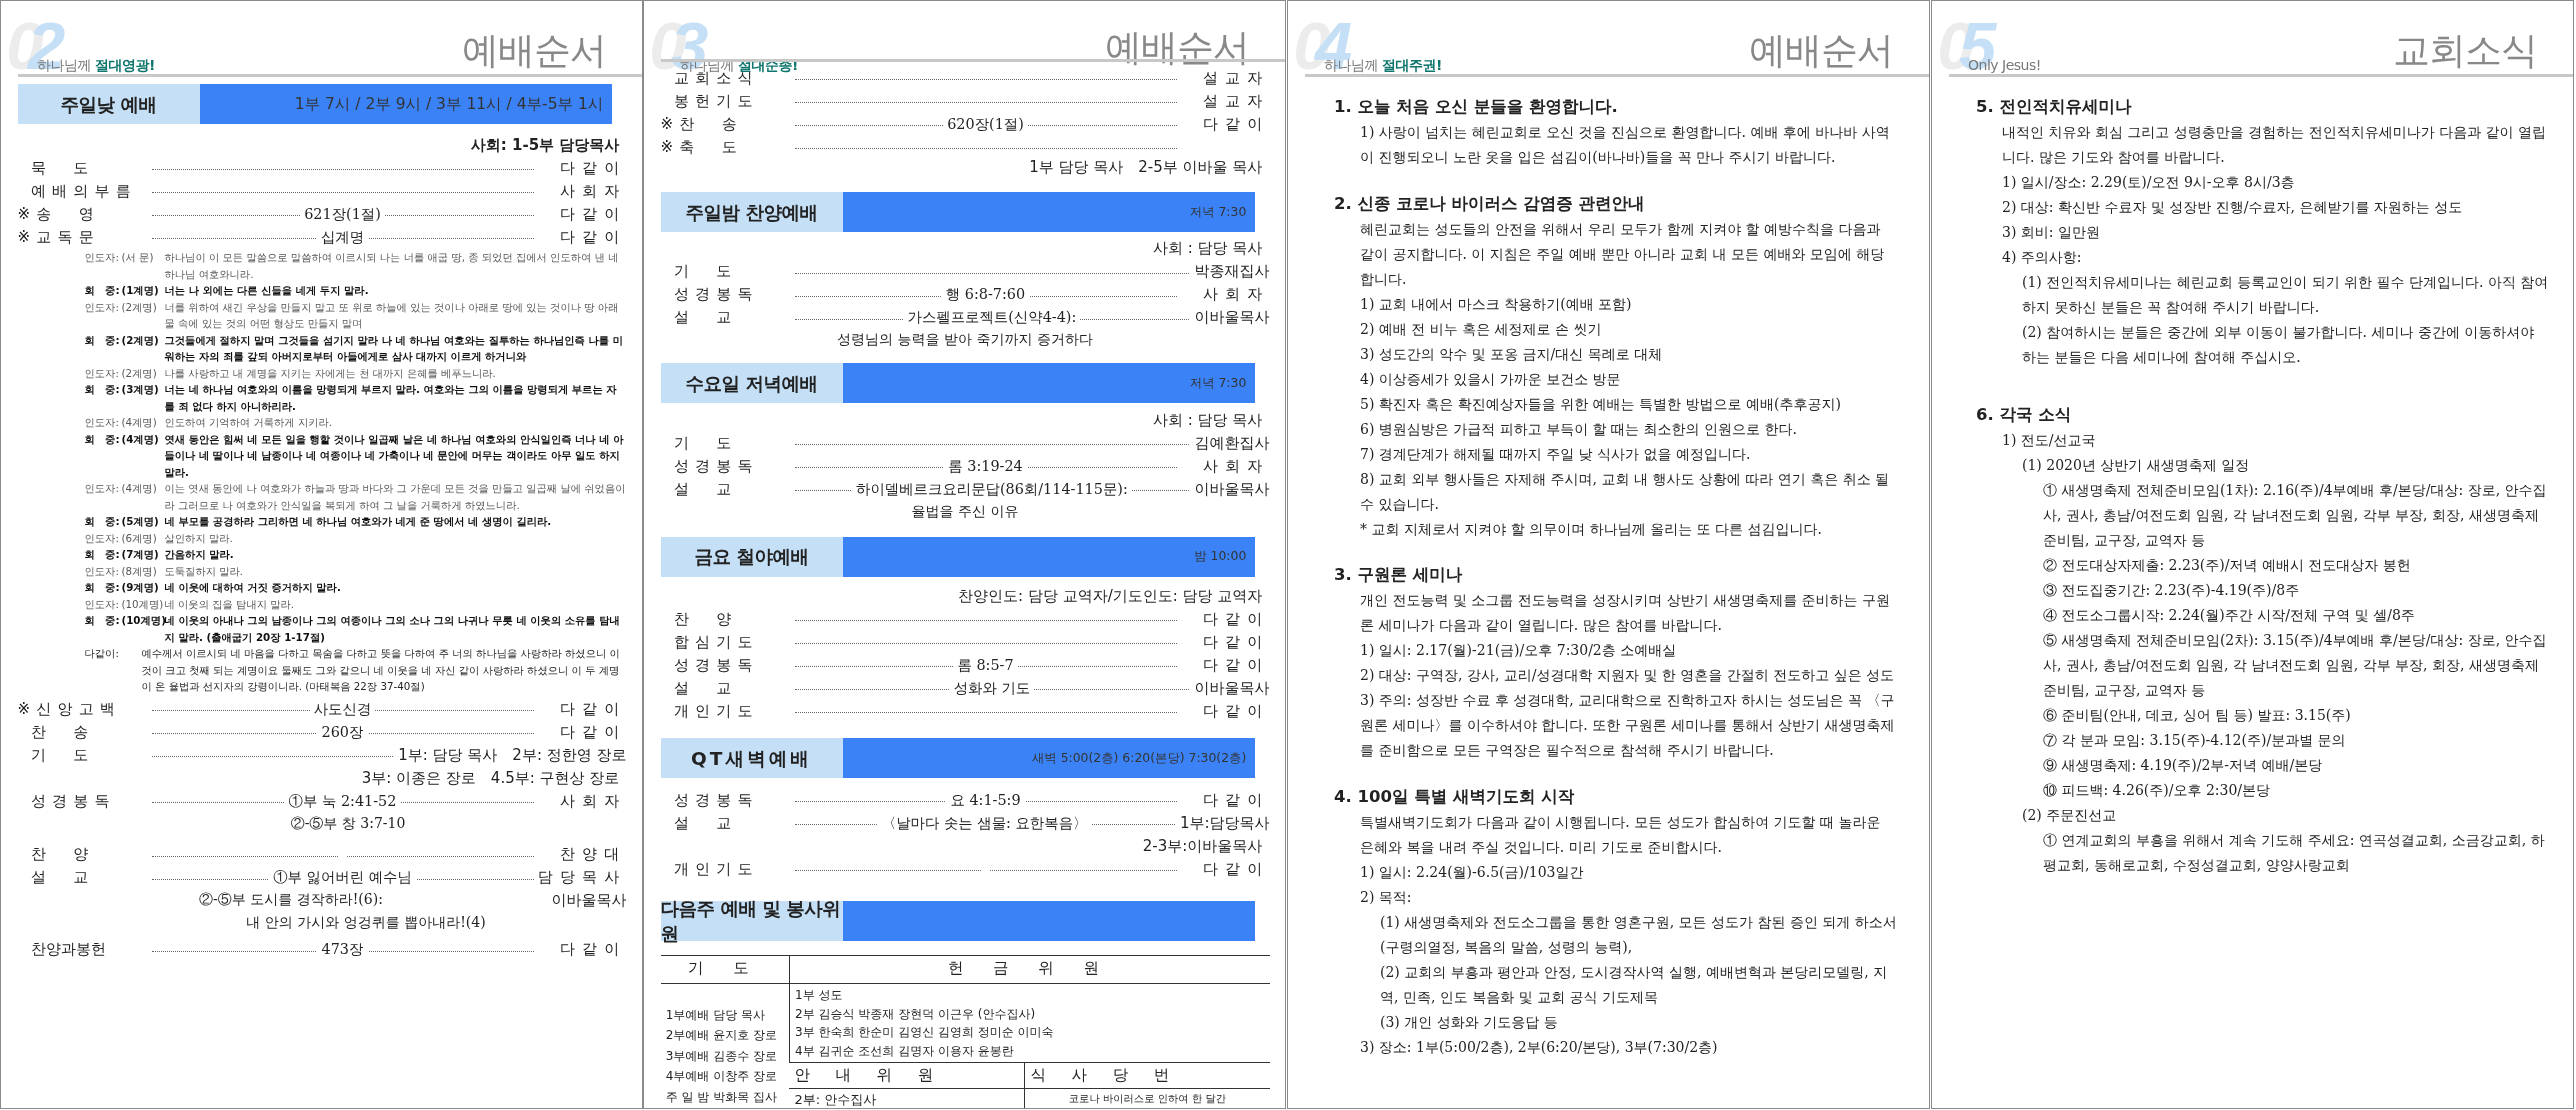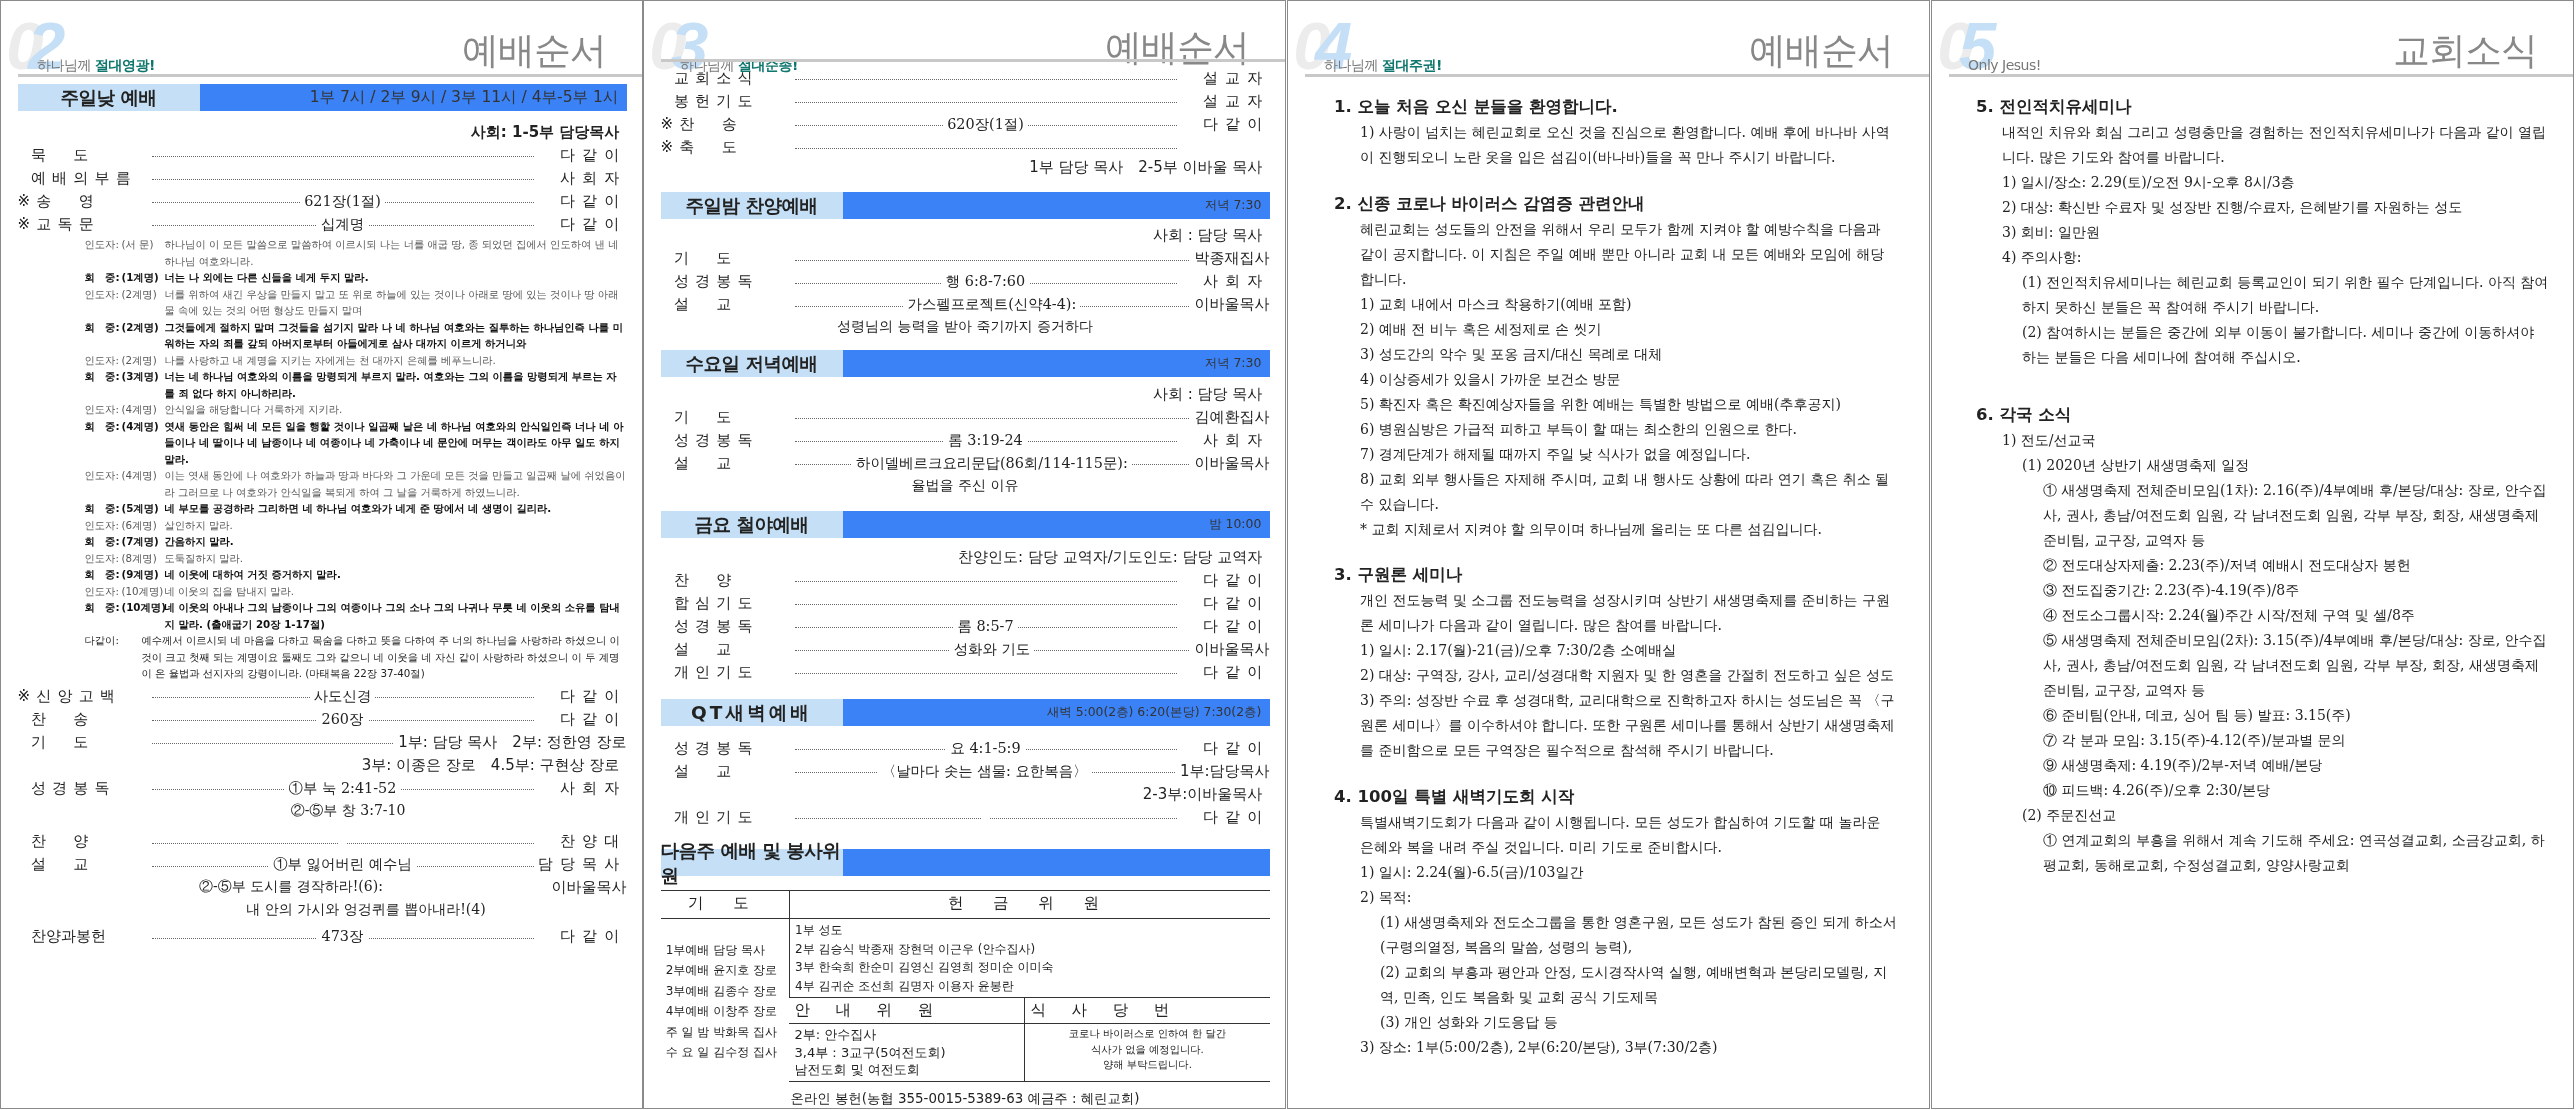--- a/index.html
+++ b/index.html
@@ -7,21 +7,21 @@
   .page{position:absolute;top:0;width:643px;height:1109px;border:0.5px solid #8a8a8a;box-sizing:border-box;background:#fff;overflow:hidden;}
   .p1{left:0;} .p2{left:643px;} .p3{left:1287px;} .p4{left:1931px;}
   .hdr{position:absolute;left:0;top:0;width:100%;height:77px;}
   .num0{position:absolute;left:5.2px;top:11.3px;font:italic bold 67px/1 "Liberation Sans",sans-serif;color:#ececec;letter-spacing:-9.3px;}
   .num1{position:absolute;left:27px;top:11.3px;font:italic bold 67px/1 "Liberation Sans",sans-serif;color:#c5e0f6;}
   .tagline{position:absolute;left:36px;top:56px;font-size:14px;color:#777;letter-spacing:-0.5px;}
   .tagline b{color:#0f766e;font-weight:bold;}
   .ptitle{position:absolute;right:36px;top:31px;font:37px/1 "DejaVu Serif",serif;color:#888;letter-spacing:-1px;}
   .hline{position:absolute;left:16.5px;right:0;top:73px;height:2.6px;background:#c8c8c8;}
   .content{position:absolute;left:16.5px;right:15.5px;top:88px;}
-  .bar{display:flex;height:27px;margin:0 0 0 0;}
+  .bar{display:flex;height:40px;margin:0 15px 0 0;}
   .bar .bl{width:182px;background:#c5e0f6;font-weight:bold;font-size:18.5px;display:flex;align-items:center;justify-content:center;color:#222;letter-spacing:-0.5px;}
   .bar .br{flex:1;background:#3b82f6;font-size:12.4px;display:flex;align-items:center;justify-content:flex-end;padding-right:8.2px;color:#333;}
   .bar .br.big{font-size:15.5px;}
   .row{display:flex;align-items:flex-start;font-size:15px;line-height:23px;}
   .row .lab{width:134px;padding-left:13.4px;box-sizing:border-box;letter-spacing:6.2px;white-space:nowrap;}
   .row .lab.mark{padding-left:0;}
   .row .mid{flex:1;position:relative;text-align:center;}
   .row .mid::before{content:"";position:absolute;left:0;right:0;top:12.4px;border-top:1px dotted #666;}
   .row .mid span{position:relative;background:#fff;padding:0 4.1px;font-family:"DejaVu Serif",serif;font-size:14.4px;}
   .row .rt{width:93px;text-align:right;letter-spacing:7.2px;white-space:nowrap;}
@@ -117,21 +117,21 @@
           <span class="txt">나를 사랑하고 내 계명을 지키는 자에게는 천 대까지 은혜를 베푸느니라.</span>
         </div>
         <div class="r cong">
           <span class="who">회　중:</span>
           <span class="ref">(3계명)</span>
           <span class="txt">너는 네 하나님 여호와의 이름을 망령되게 부르지 말라. 여호와는 그의 이름을 망령되게 부르는 자를 죄 없다 하지 아니하리라.</span>
         </div>
         <div class="r lead">
           <span class="who">인도자:</span>
           <span class="ref">(4계명)</span>
-          <span class="txt">안식일을 해당합니다 거룩하게 지키라.</span>
+          <span class="txt">인도하여 기억하여 거룩하게 지키라.</span>
         </div>
         <div class="r cong">
           <span class="who">회　중:</span>
           <span class="ref">(4계명)</span>
           <span class="txt">엿새 동안은 힘써 네 모든 일을 행할 것이나 일곱째 날은 네 하나님 여호와의 안식일인즉 너나 네 아들이나 네 딸이나 네 남종이나 네 여종이나 네 가축이나 네 문안에 머무는 객이라도 아무 일도 하지 말라.</span>
         </div>
         <div class="r lead">
           <span class="who">인도자:</span>
           <span class="ref">(4계명)</span>
           <span class="txt">이는 엿새 동안에 나 여호와가 하늘과 땅과 바다와 그 가운데 모든 것을 만들고 일곱째 날에 쉬었음이라 그러므로 나 여호와가 안식일을 복되게 하여 그 날을 거룩하게 하였느니라.</span>

